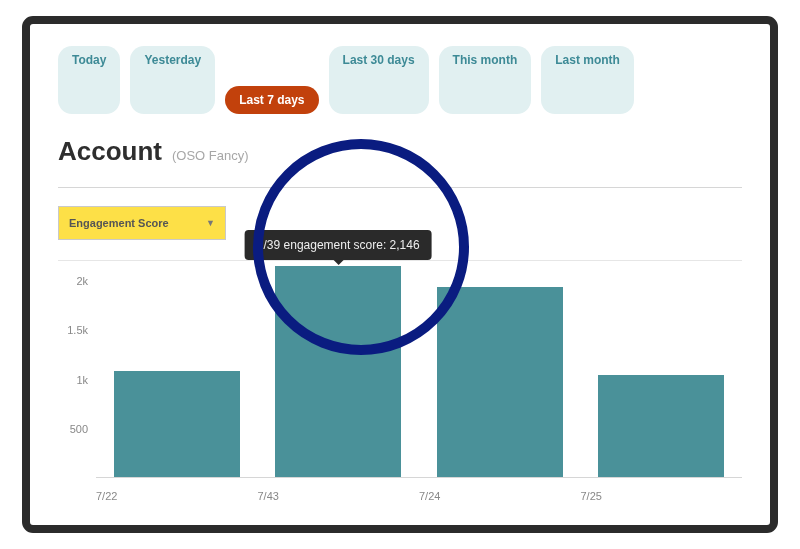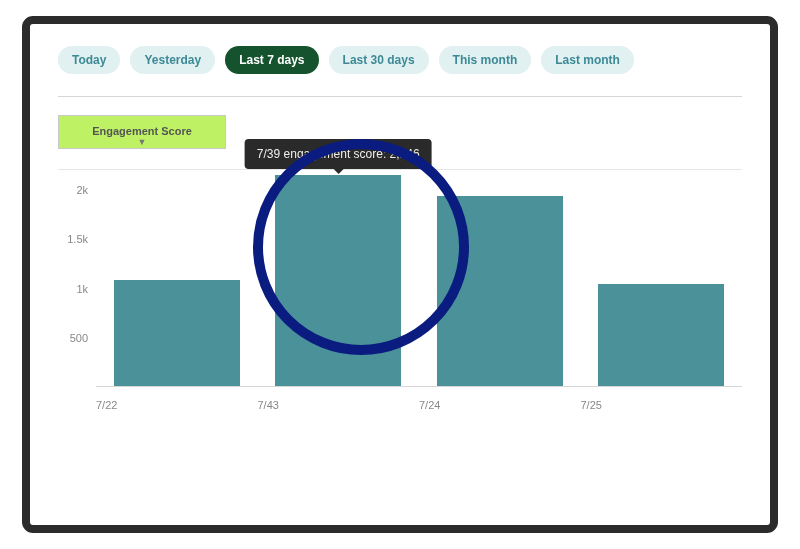--- a/index.html
+++ b/index.html
@@ -30,22 +30,23 @@
   .tab {
     padding: 7px 14px;
     border-radius: 14px;
     font-size: 12px;
     font-weight: 600;
     cursor: pointer;
     color: #3d8a96;
     background: #e1f0f1;
   }
   .tab.active {
-    background: #14532d;
+    background: #c2410c;
     color: #fff;
+    margin-top: 40px;
   }
   .heading {
     display: flex;
     align-items: baseline;
     gap: 10px;
     margin-bottom: 20px;
   }
   .heading h1 {
     font-size: 26px;
     font-weight: 800;
@@ -61,30 +62,29 @@
     padding-top: 18px;
     height: 330px;
   }
   .dropdown {
     position: absolute;
     top: 18px;
     left: 0;
     width: 168px;
     height: 34px;
     border: 1px solid #c9c9c9;
-    background: #bef264;
+    background: #fde047;
     display: flex;
     align-items: center;
     justify-content: space-between;
-    padding: 9px 10px;
+    padding: 0 10px;
     font-size: 11px;
     font-weight: 600;
     color: #555;
     cursor: pointer;
-    flex-direction: column;
   }
   .dropdown .caret {
     font-size: 9px;
     color: #777;
   }
   .chart {
     position: absolute;
     top: 72px;
     left: 0;
     right: 0;
@@ -184,20 +184,24 @@
 
   <div class="tabs" id="tabs">
       <div class="tab">Today</div>
       <div class="tab">Yesterday</div>
       <div class="tab active">Last 7 days</div>
       <div class="tab">Last 30 days</div>
       <div class="tab">This month</div>
       <div class="tab">Last month</div>
     </div>
 
+  <div class="heading">
+    <h1>Account</h1>
+    <span class="sub">(OSO Fancy)</span>
+  </div>
 
   <div class="content-area">
 
     <div class="dropdown">
       <span>Engagement Score</span>
       <span class="caret">▼</span>
     </div>
 
     <div class="chart">
       <div class="ylabels" id="ylabels">

